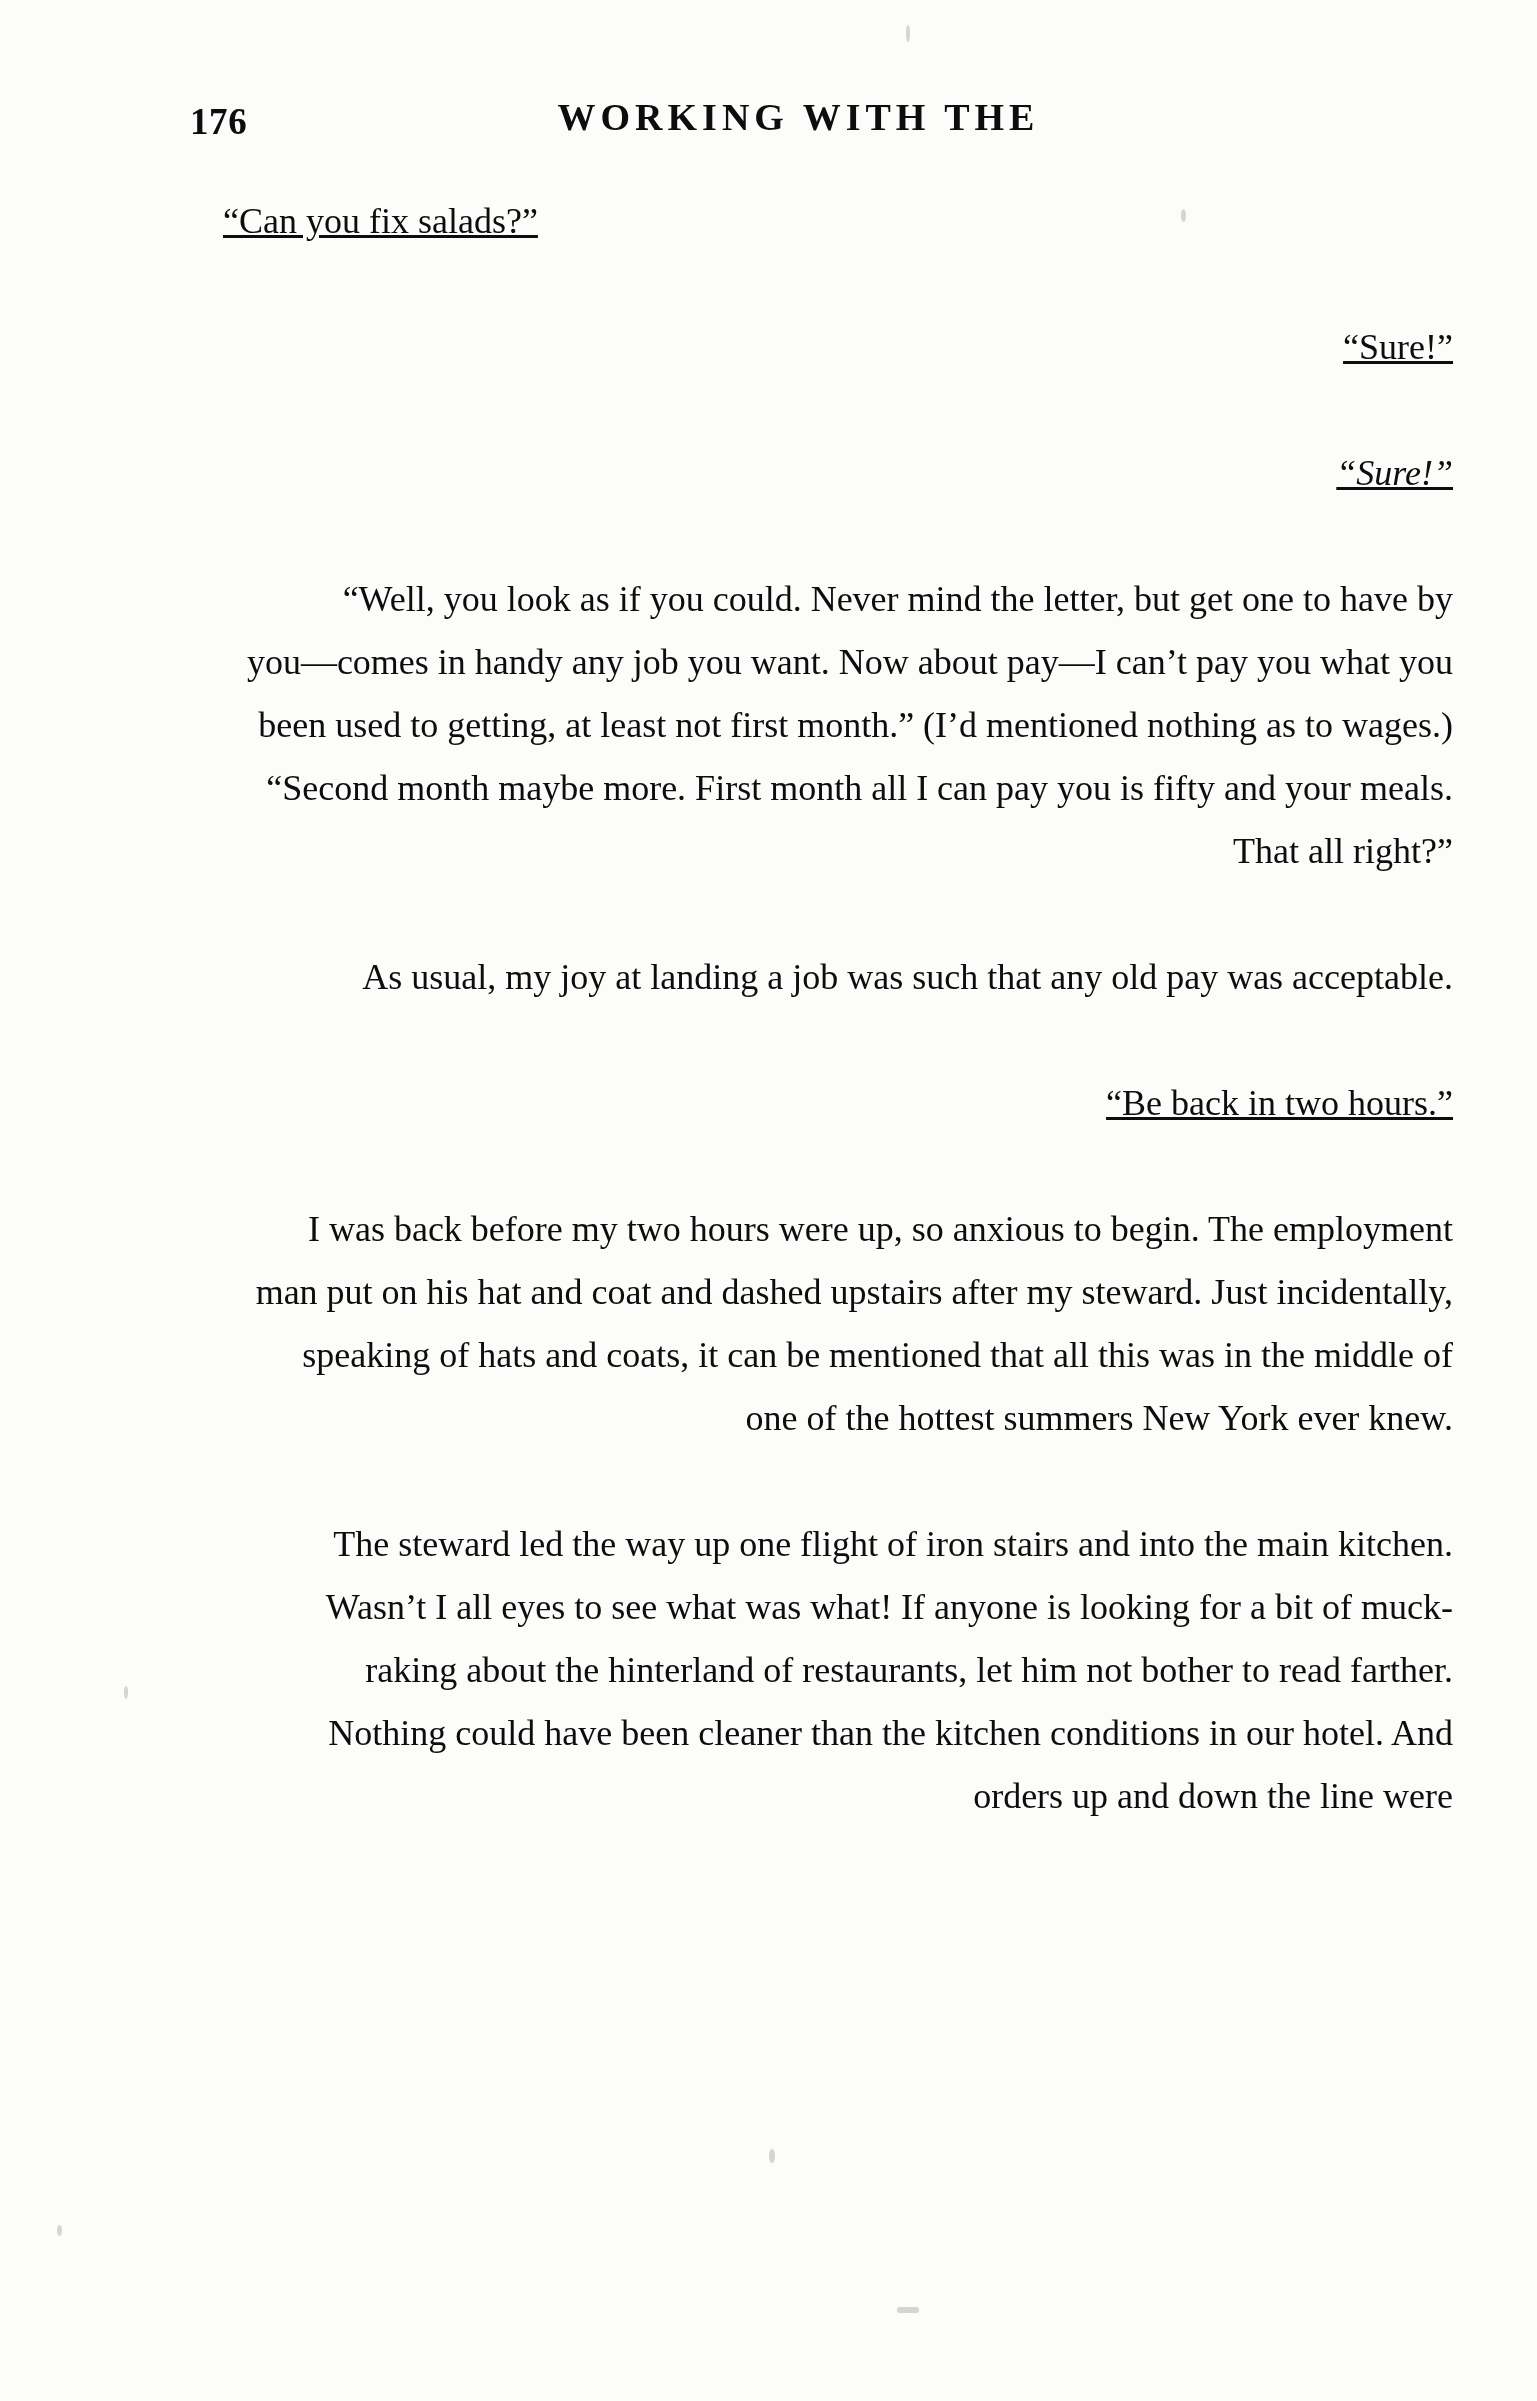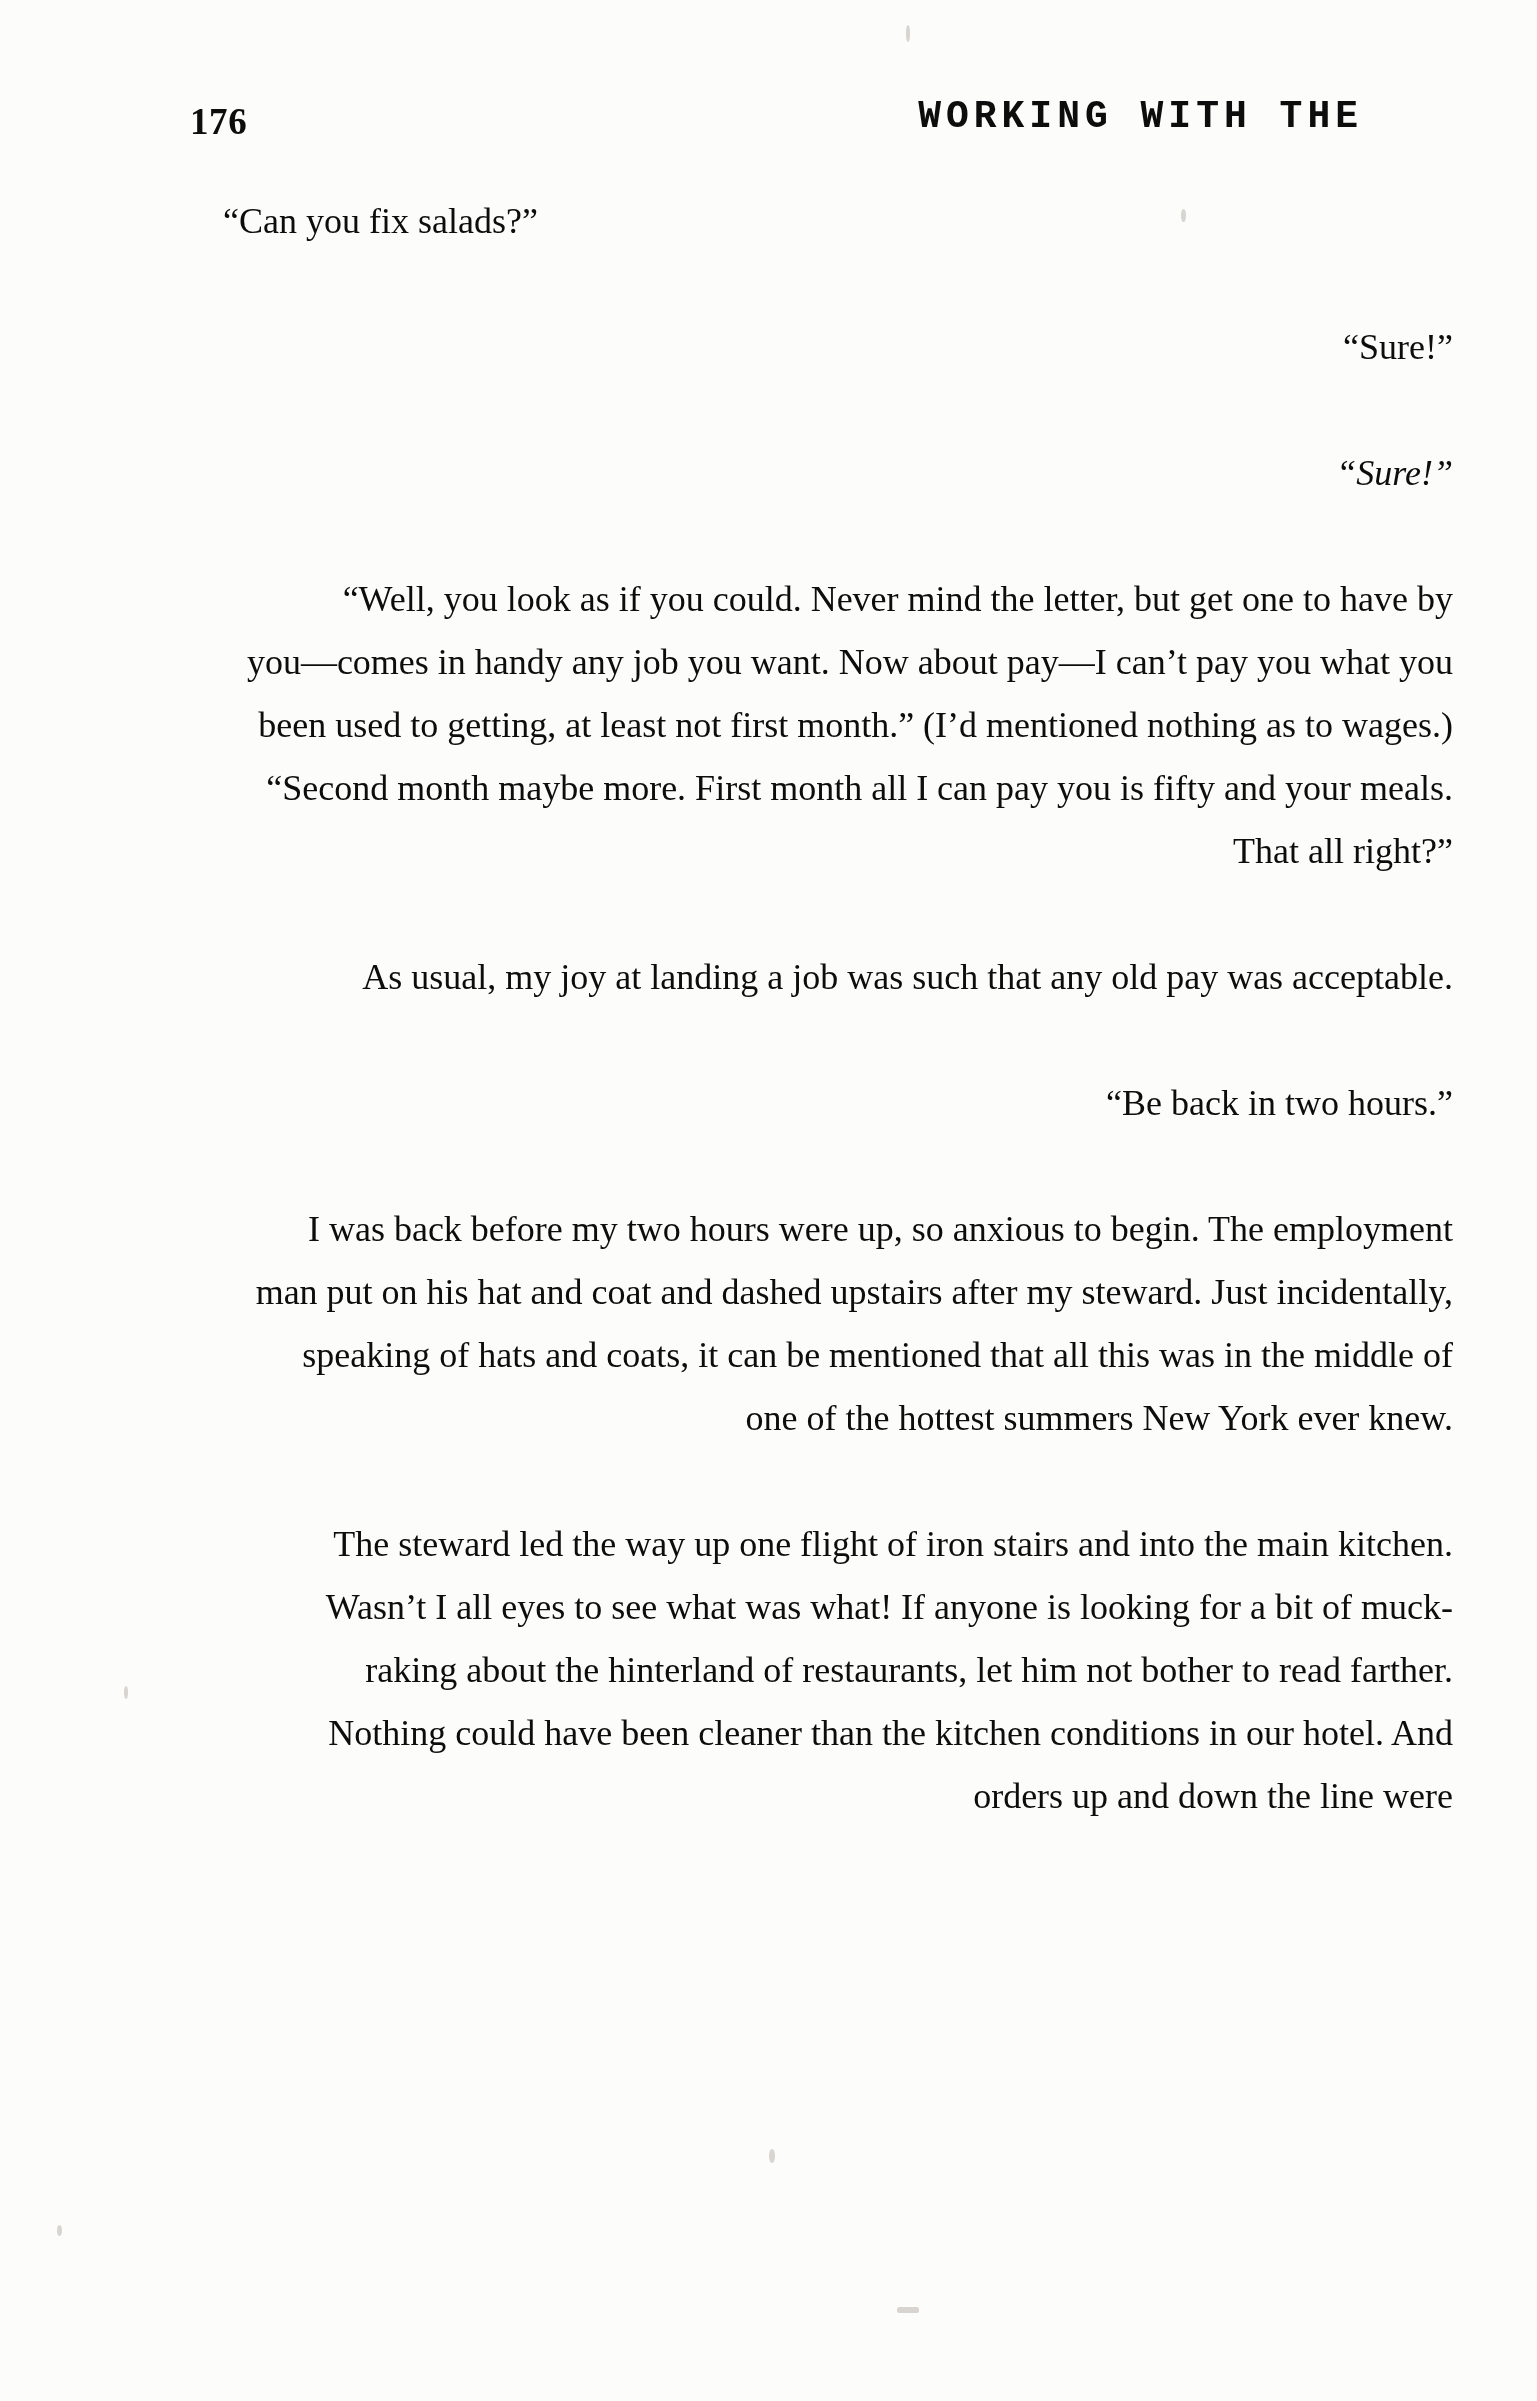--- a/index.html
+++ b/index.html
@@ -43,26 +43,26 @@
     font-size: 37px;
     font-weight: bold;
     letter-spacing: 0.6px;
     font-family: "Liberation Serif", serif;
   }
   .running-head {
     position: absolute;
     left: 0;
     right: 0;
     top: 0;
-    text-align: right;
+    text-align: center;
     font-size: 38px;
     font-weight: bold;
     letter-spacing: 5px;
     padding-left: 44px;
-    font-family: Liberation Mono, monospace;
+    font-family: Liberation Serif, serif;
   }
   .body-text {
     position: absolute;
     top: 190px;
     left: 223px;
     width: 1230px;
     font-size: 36px;
     line-height: 63px;
     text-align: justify;
     text-justify: inter-word;
@@ -74,20 +74,21 @@
   .para + .para {
     margin-top: 0;
     text-align: right;
   }
   .indent {
     text-indent: 39px;
     margin-left: 20px;
   }
   .no-justify {
     text-align: left;
+    text-decoration: underline;
   }
   .ital {
     font-style: italic;
   }
   
   .para::after {
     content: "";
     display: inline-block;
     width: 100%;
   }

